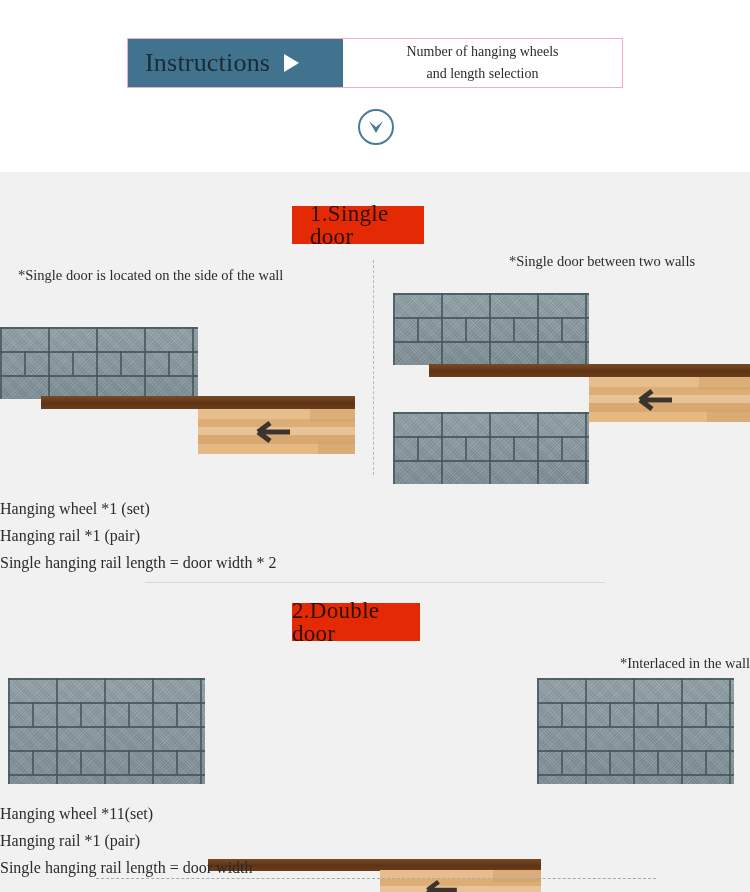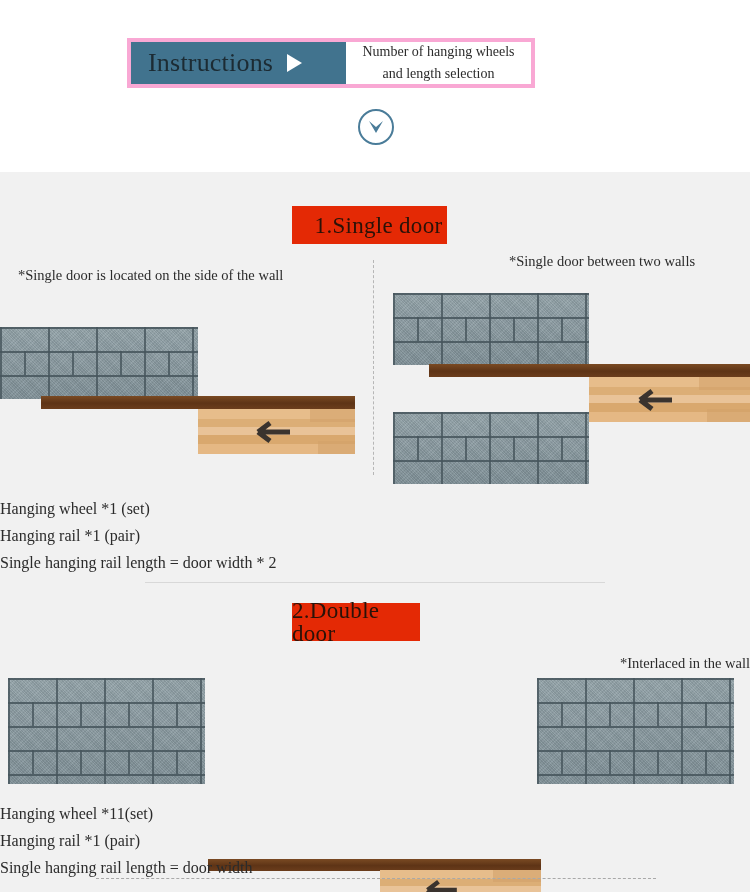--- a/index.html
+++ b/index.html
@@ -17,24 +17,24 @@
   .header-band {
     position: absolute;
     left: 0; top: 0;
     width: 750px; height: 172px;
     background: #ffffff;
   }
 
   .instr-row {
     position: absolute;
     left: 127px; top: 38px;
-    width: 408px; height: 50px;
+    width: 496px; height: 50px;
     display: flex;
     align-items: stretch;
-    border: 4px solid #f9a8d4;
+    border: 1px solid #f9a8d4;
   }
 
   .instr-blue {
     width: 215px;
     background: #41738e;
     display: flex;
     align-items: center;
     padding-left: 17px;
     gap: 14px;
   }
@@ -94,21 +94,21 @@
     position: absolute;
     background: #e42905;
     display: flex;
     align-items: center;
     justify-content: center;
     color: #2a1208;
     font-size: 23px;
     letter-spacing: .3px;
     line-height: 1;
   }
-  #banner-single { left: 292px; top: 34px; width: 155px; height: 38px; padding-left: 18px; }
+  #banner-single { left: 292px; top: 34px; width: 132px; height: 38px; padding-left: 18px; }
   #banner-double { left: 292px; top: 431px; width: 128px; height: 38px; }
 
   
   .caption {
     position: absolute;
     font-size: 14.5px;
     color: #2b2b2b;
     white-space: nowrap;
   }
   #cap-left   { left: 18px;  top: 95px; }

